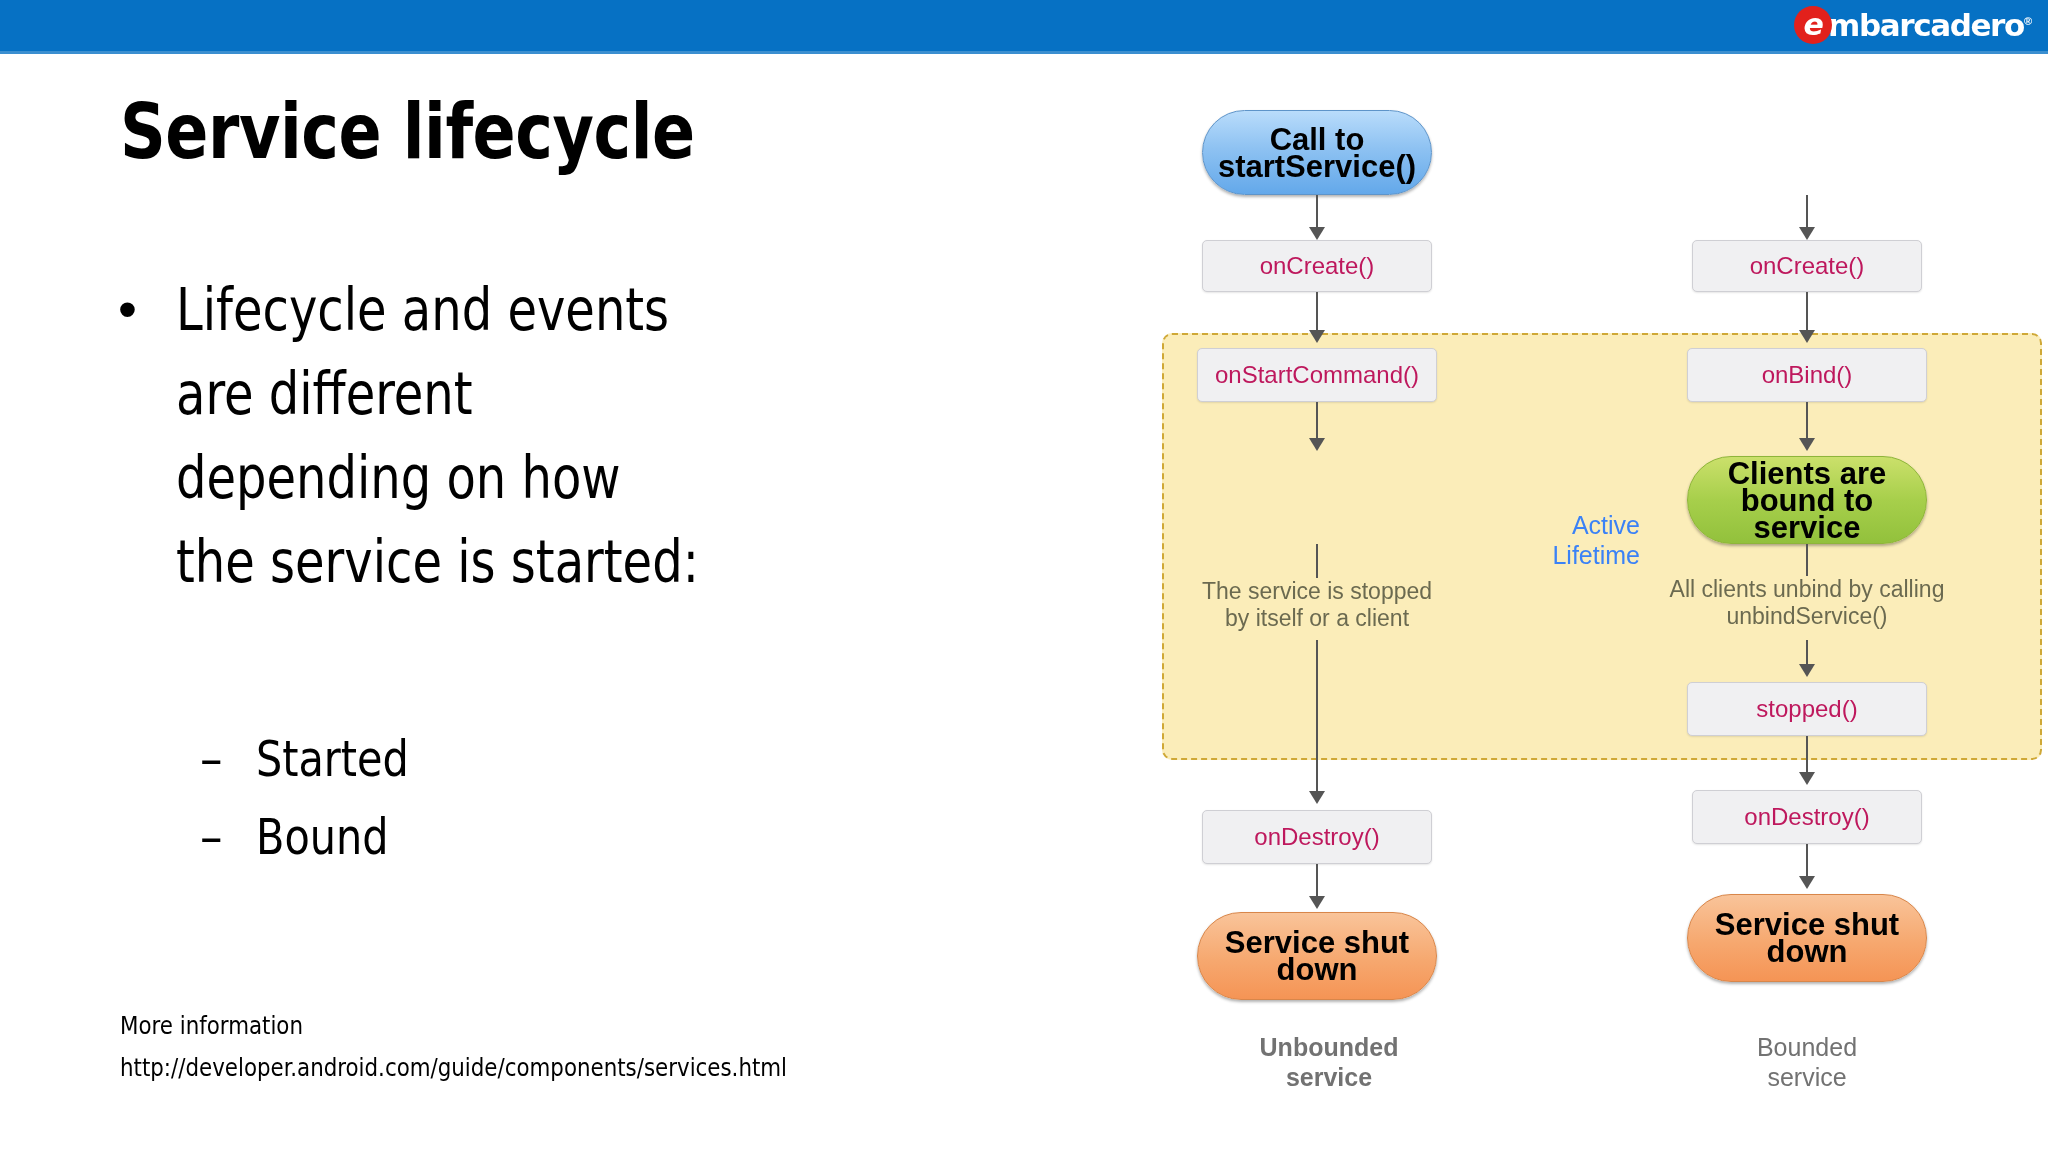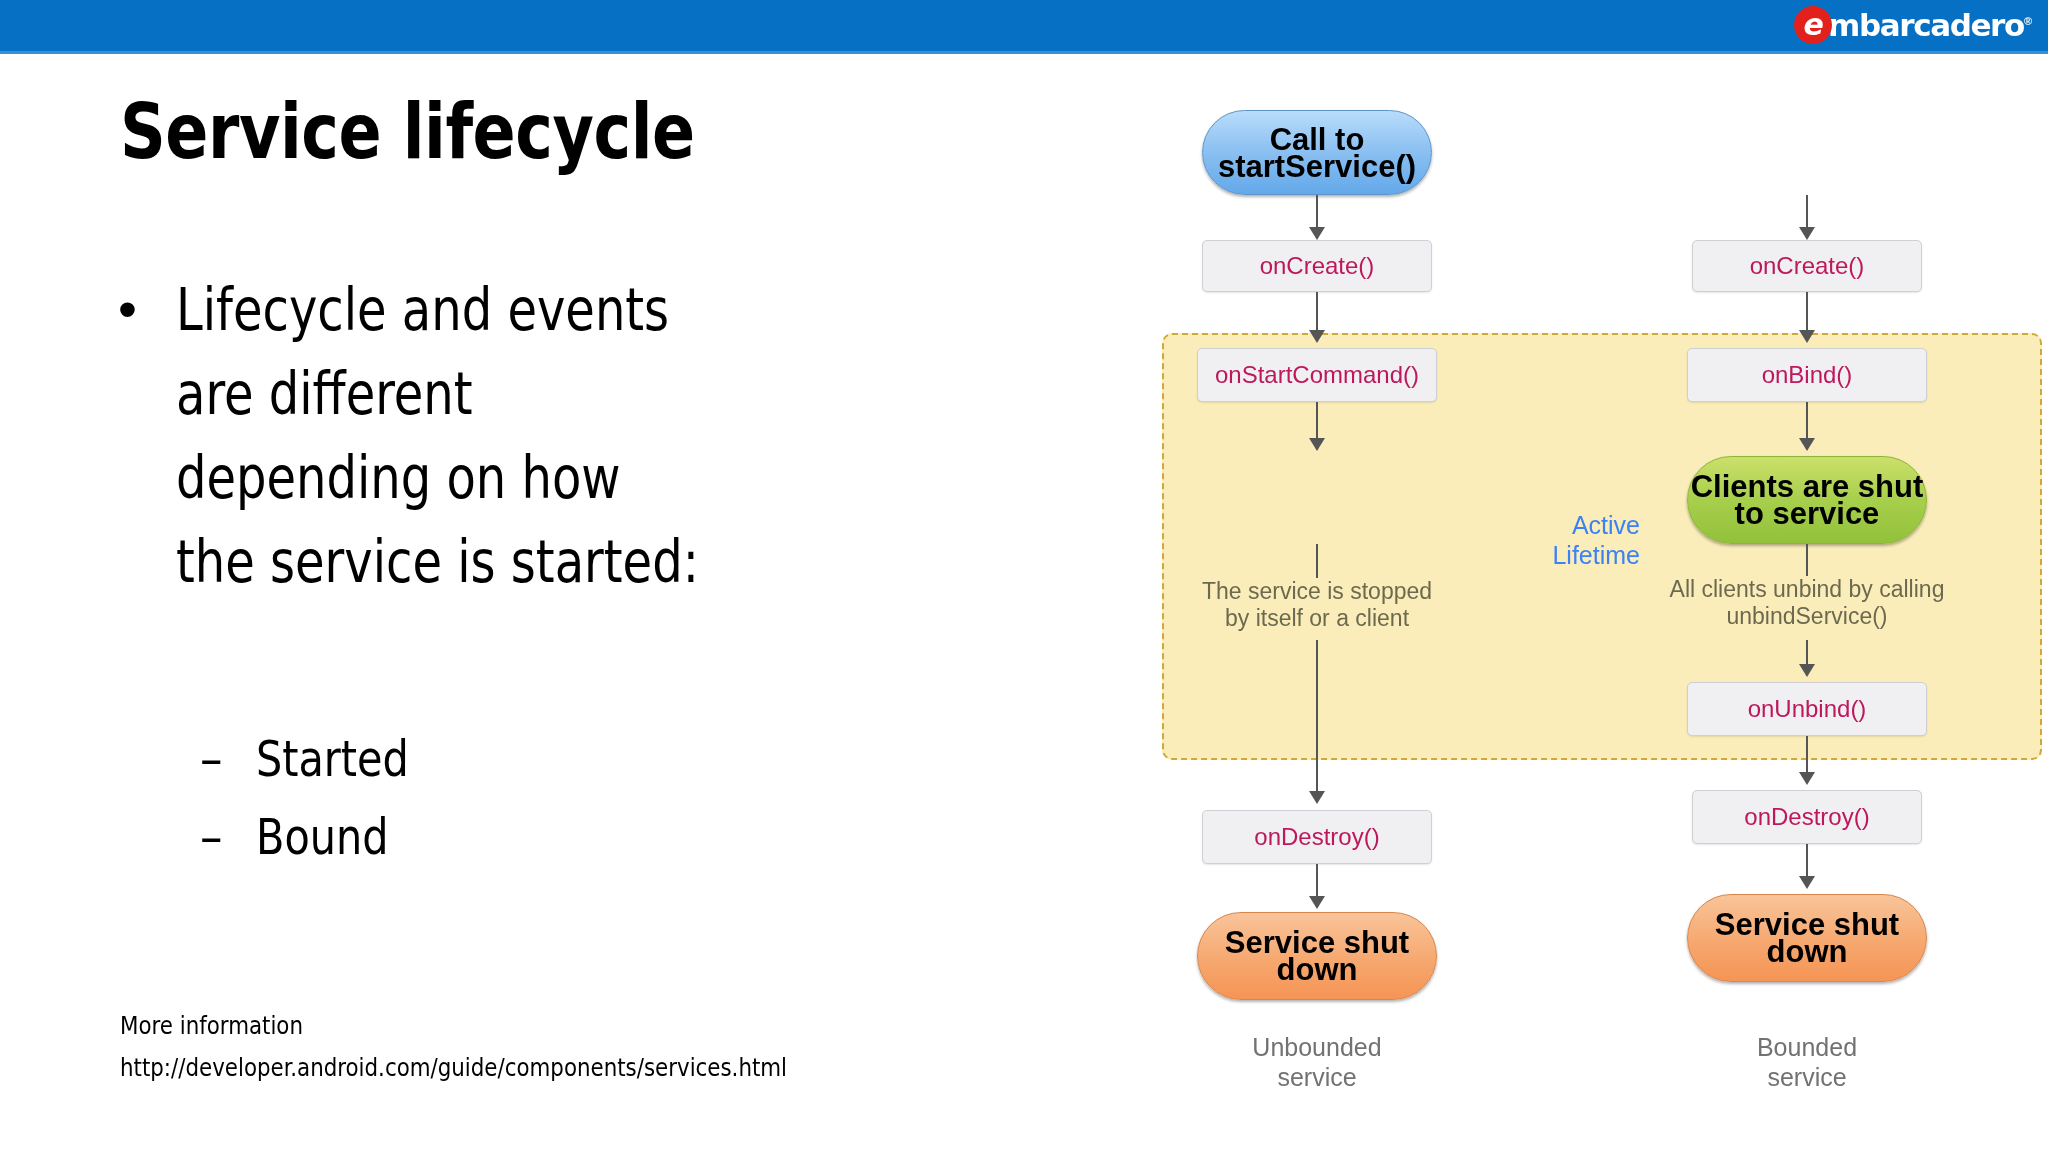--- a/index.html
+++ b/index.html
@@ -330,46 +330,46 @@
   <div class="plainline" style="left:176px; top:580px; height:160px;"></div>
   <div class="arrowhead" style="left:169px; top:731px;"></div>
 
   <div class="node node-rect" style="left:62px; top:750px; width:230px; height:54px;">onDestroy()</div>
   <div class="arrow" style="left:176px; top:804px; height:38px;"></div>
   <div class="arrowhead" style="left:169px; top:836px;"></div>
 
   <div class="node node-pill node-orange" style="left:57px; top:852px; width:240px; height:88px;">Service
 shut down</div>
 
-  <div class="caption" style="left:52px; top:972px; width:250px;">Unbounded
+  <div class="caption" style="left:64px; top:972px; width:250px;font-weight:bold;">Unbounded
 service</div>
 
   <div class="arrow" style="left:666px; top:135px; height:38px;"></div>
   <div class="arrowhead" style="left:659px; top:167px;"></div>
 
   <div class="node node-rect" style="left:552px; top:180px; width:230px; height:52px;">onCreate()</div>
   <div class="arrow" style="left:666px; top:232px; height:43px;"></div>
   <div class="arrowhead" style="left:659px; top:270px;"></div>
 
   <div class="node node-rect" style="left:547px; top:288px; width:240px; height:54px;">onBind()</div>
   <div class="arrow" style="left:666px; top:342px; height:42px;"></div>
   <div class="arrowhead" style="left:659px; top:378px;"></div>
 
   <div class="node node-pill node-green" style="left:547px; top:396px; width:240px; height:88px;">Clients are
-shut to
+bound to
 service</div>
   <div class="plainline" style="left:666px; top:484px; height:32px;"></div>
 
   <div class="note" style="left:497px; top:516px; width:340px;">All clients unbind by calling
 unbindService()</div>
 
   <div class="plainline" style="left:666px; top:580px; height:30px;"></div>
   <div class="arrowhead" style="left:659px; top:604px;"></div>
 
-  <div class="node node-rect" style="left:547px; top:622px; width:240px; height:54px;">onUnbind()</div>
+  <div class="node node-rect" style="left:547px; top:622px; width:240px; height:54px;">stopped()</div>
   <div class="arrow" style="left:666px; top:676px; height:42px;"></div>
   <div class="arrowhead" style="left:659px; top:712px;"></div>
 
   <div class="node node-rect" style="left:552px; top:730px; width:230px; height:54px;">onDestroy()</div>
   <div class="arrow" style="left:666px; top:784px; height:38px;"></div>
   <div class="arrowhead" style="left:659px; top:816px;"></div>
 
   <div class="node node-pill node-orange" style="left:547px; top:834px; width:240px; height:88px;">Service
 shut down</div>
 

